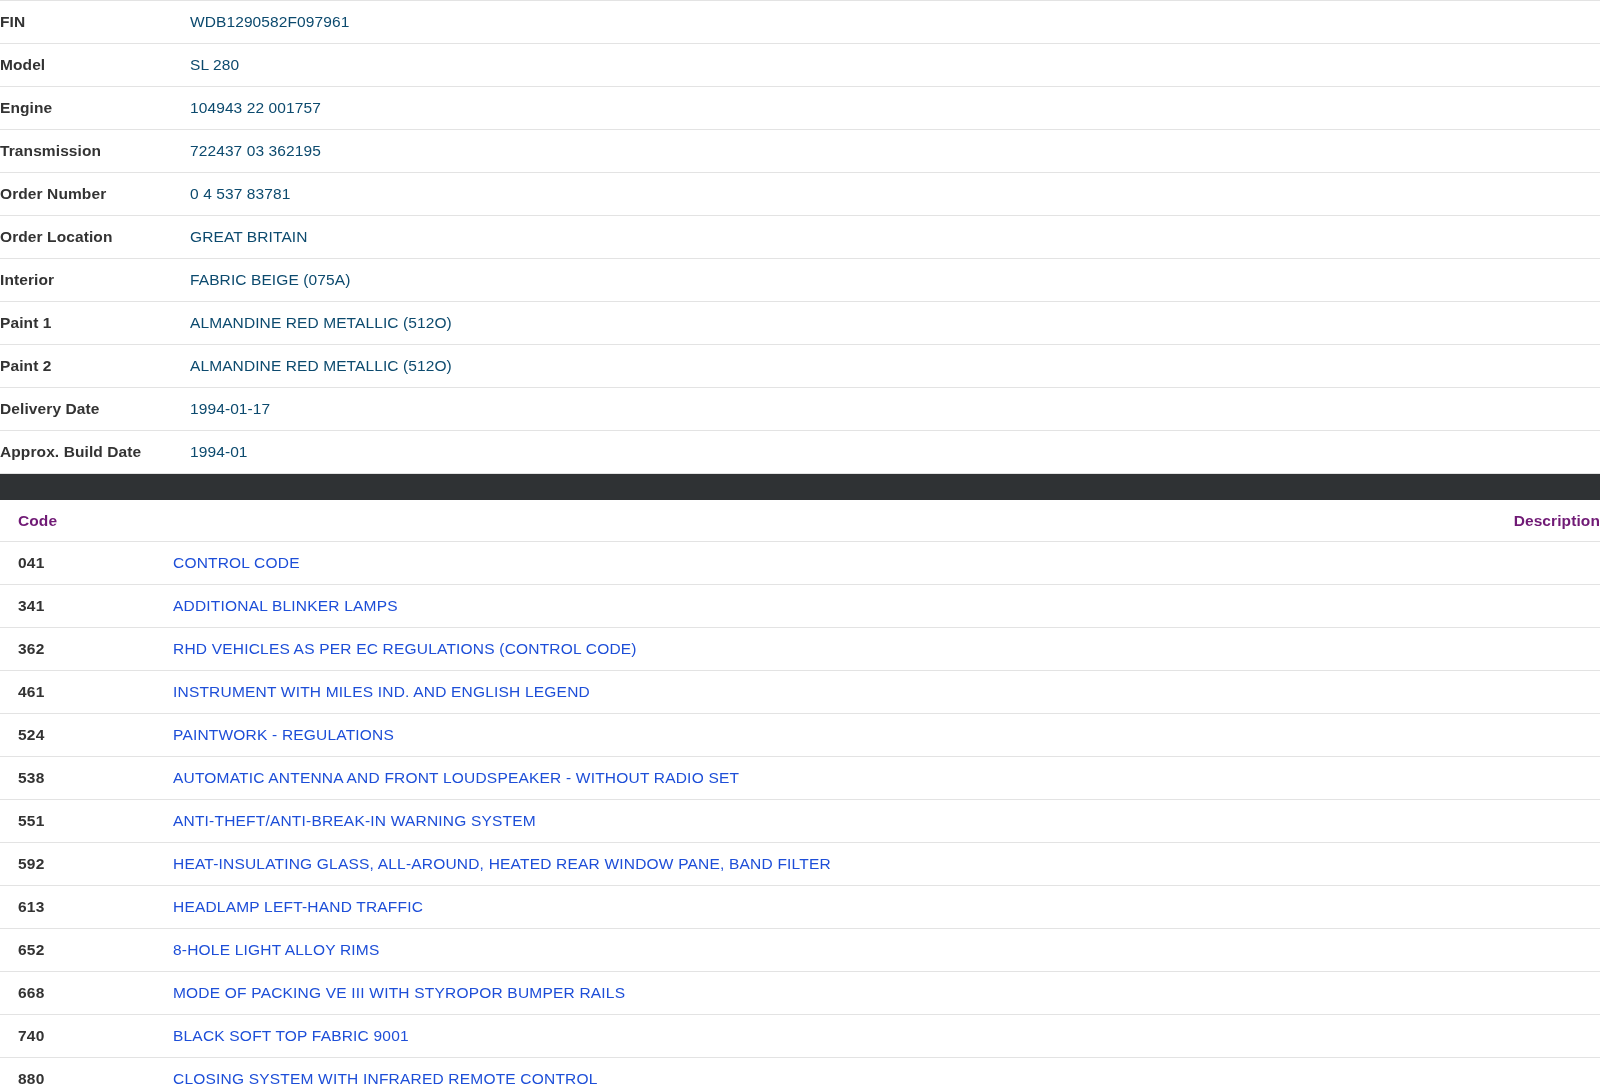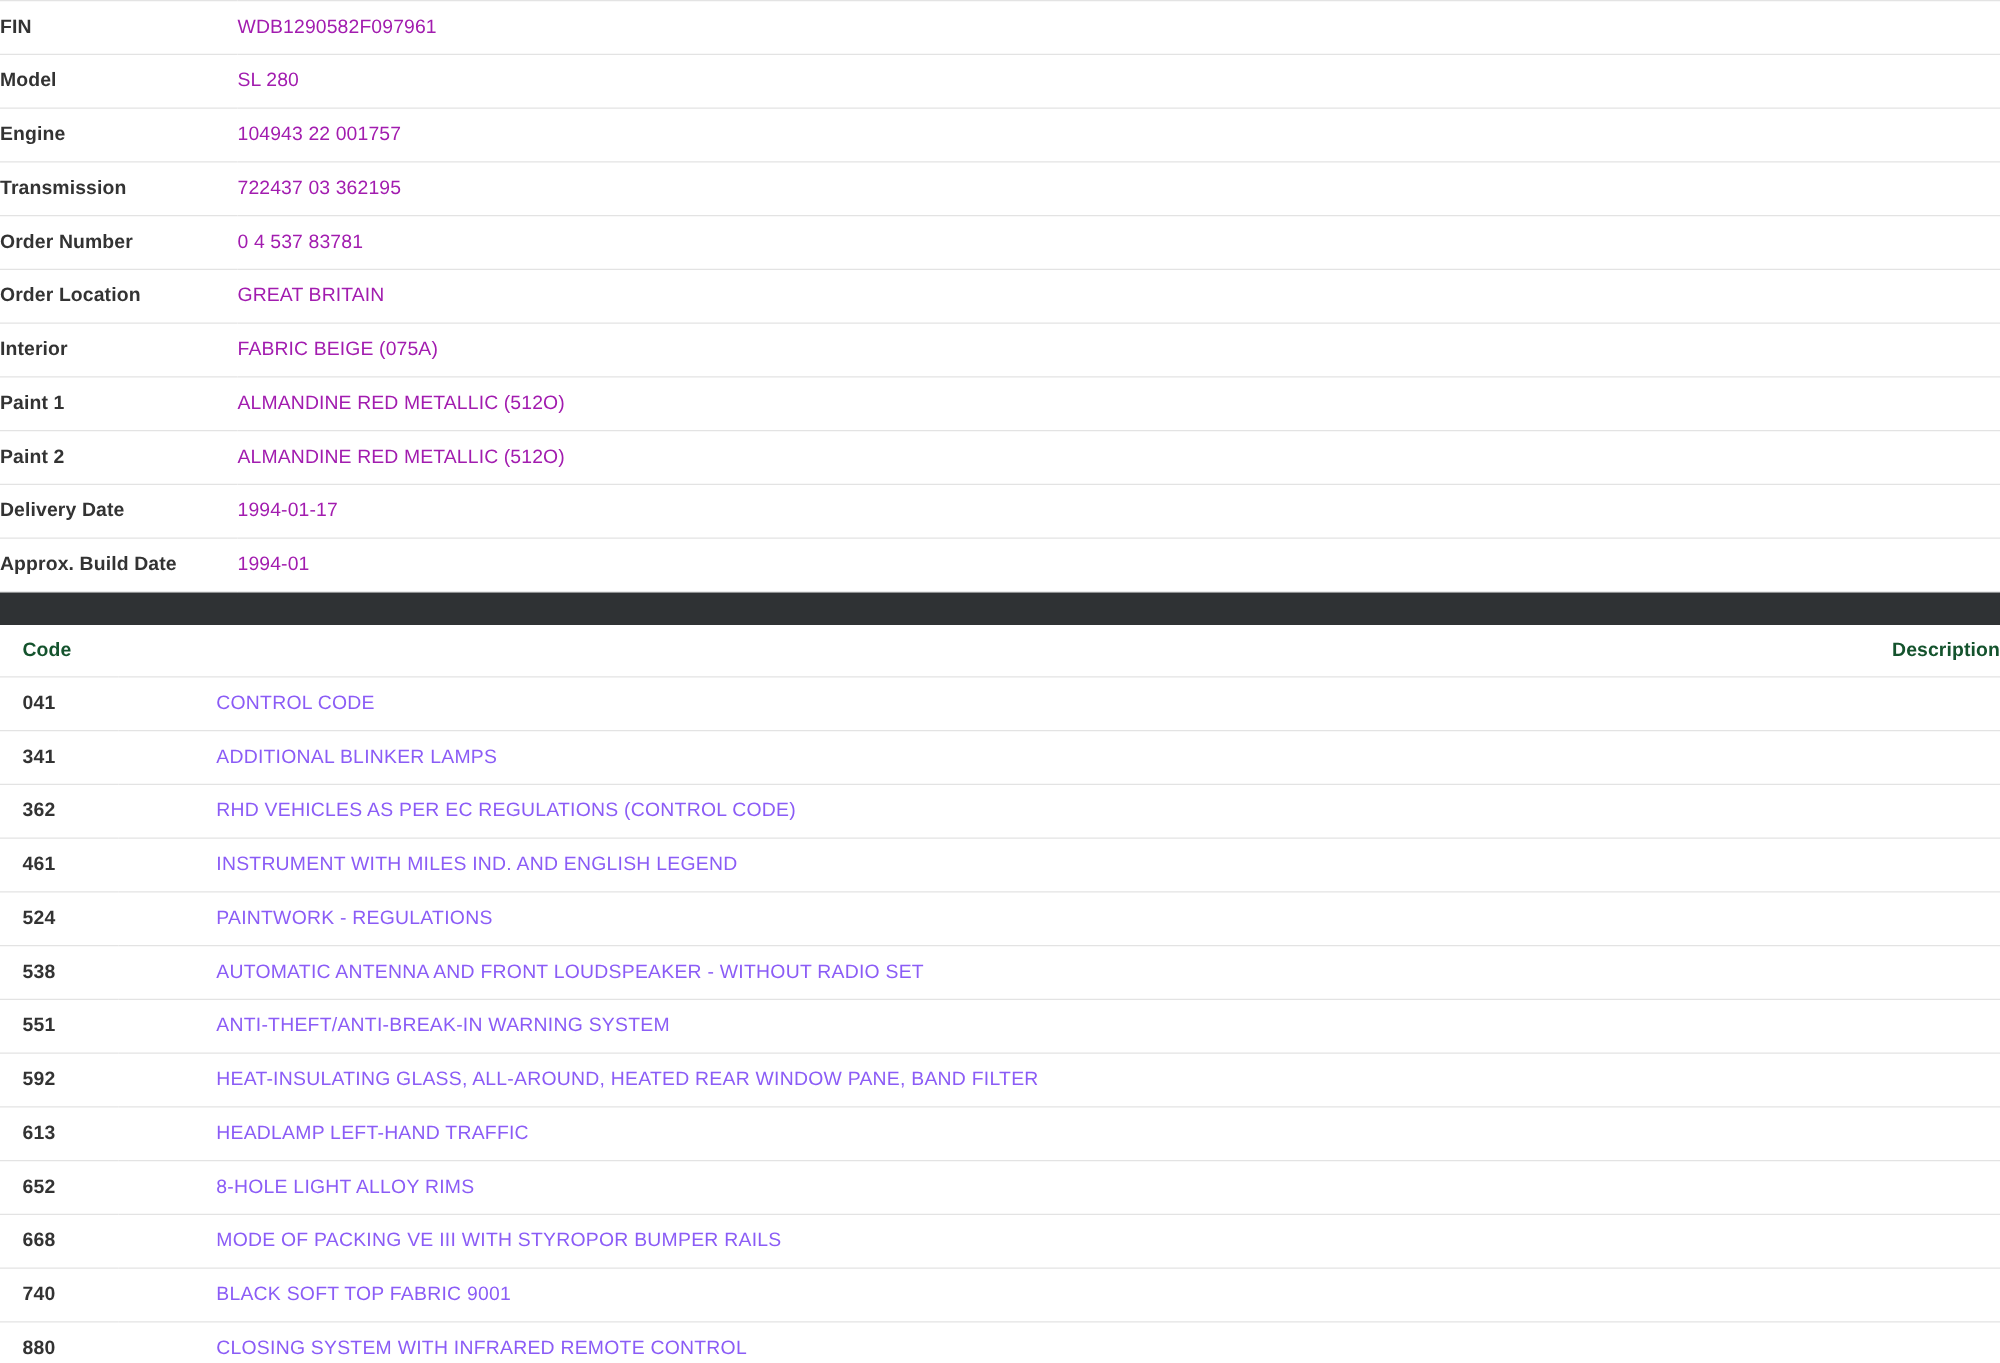--- a/index.html
+++ b/index.html
@@ -39,21 +39,21 @@
     line-height: 20px;
   }
   td.spec-label {
     width: 190px;
     padding-left: 18px;
     font-weight: bold;
     color: #333333;
     letter-spacing: 0.1px;
   }
   td.spec-value {
-    color: #a21caf;
+    color: #0c4a6e;
     padding-left: 0;
     letter-spacing: 0.1px;
   }
 
   
   .divider-bar {
     width: 100%;
     height: 26px;
     background: #2f3234;
   }
@@ -64,21 +64,21 @@
     border-collapse: collapse;
     table-layout: fixed;
   }
   table.codes tr {
     border-bottom: 1px solid #e3e3e3;
   }
   table.codes th {
     text-align: left;
     font-size: 15.5px;
     font-weight: bold;
-    color: #14532d;
+    color: #701a75;
     padding: 12px 0 11px 0;
     letter-spacing: 0.1px;
   }
   table.codes th.col-code,
   table.codes td.col-code {
     width: 95px;
     padding-left: 18px;
   }
   table.codes th.col-desc,
   table.codes td.col-desc {
@@ -94,21 +94,21 @@
     padding: 11px 0 11px 0;
     vertical-align: middle;
     letter-spacing: 0.2px;
     margin-left: 32px;
   }
   td.col-code {
     font-weight: bold;
     color: #333333;
   }
   td.col-desc {
-    color: #8b5cf6;
+    color: #1d4ed8;
   }
 </style>
 </head>
 <body>
 
 <div class="sheet">
 
   <table class="spec">
     <tbody>
       <tr>

